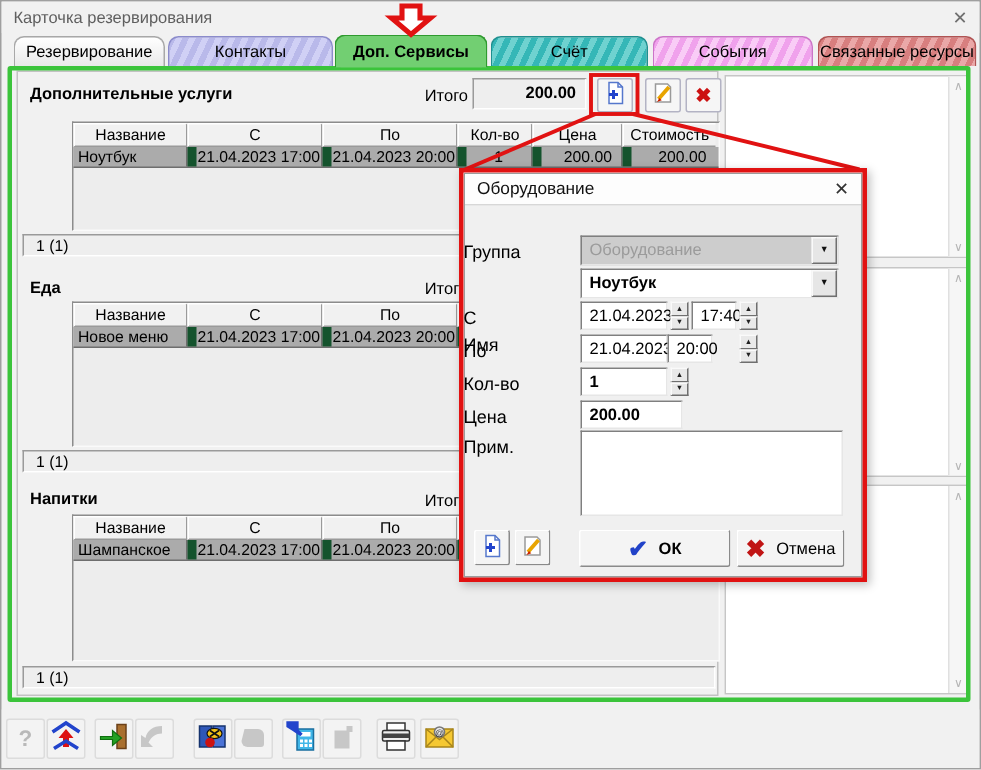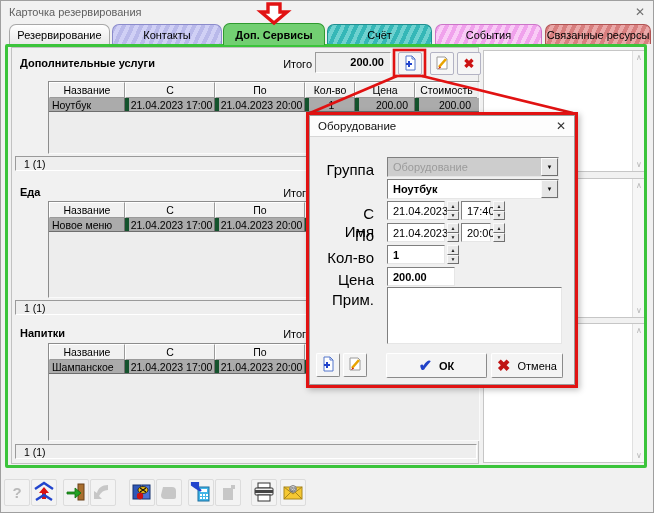--- a/index.html
+++ b/index.html
@@ -38,21 +38,21 @@
   .mini-btn { position:absolute; width:24px; height:23px; background:#f6f6f6;
     border:1px solid #b3b3c4; border-radius:2px; display:flex; align-items:center; justify-content:center; }
   .del-glyph { color:#cc1212; font-weight:bold; font-size:13px; }
   
   .tbl { position:absolute; left:36px; width:432px; background:#ededed;
     border:1px solid; border-color:#8c8c8c #fafafa #fafafa #8c8c8c; }
   .thead { display:flex; height:16px; }
   .th { background:#f1f1f1; border:1px solid; border-color:#ffffff #9a9a9a #9a9a9a #ffffff;
     font-weight:normal; font-size:10.5px; display:flex; align-items:center; justify-content:center; overflow:hidden; }
   .trow { display:flex; height:14px; background:#ababab; border-bottom:1px solid #6e6e6e; }
-  .td { border-right:1px solid #6e6e6e; border-left:4px solid #14532d; font-size:10.5px;
+  .td { border-right:1px solid #6e6e6e; border-left:6px solid #14532d; font-size:10.5px;
     display:flex; align-items:center; overflow:hidden; white-space:nowrap; }
   .td:first-child { border-left:none; }
   .td.l { justify-content:flex-start; padding-left:3px; }
   .td.c { justify-content:center; }
   .td.r { justify-content:flex-end; padding-right:6px; }
   .c0{width:76px;} .c1{width:90px;} .c2{width:90px;} .c3{width:50px;} .c4{width:60px;} .c5{width:62px; border-right:none;}
   .status { position:absolute; left:3px; width:462px; height:15px; font-size:10.5px;
     padding:1px 0 0 8px; }
   
   .note-panel { position:absolute; left:482px; width:163px; background:#ffffff;
@@ -72,21 +72,21 @@
   .chk { color:#2142c8; font-weight:bold; font-size:14px; }
   .crx { color:#c01414; font-weight:bold; font-size:14px; }
   
   .dialog { position:absolute; left:305px; top:111px; width:272px; height:276px;
     border:3px solid #e11212; background:#f0f0f0; z-index:60;
     box-shadow:2px 2px 6px rgba(0,0,0,.25), inset 0 0 0 1px #9c9c9c; }
   .dlg-titlebar { position:absolute; left:1px; top:1px; right:1px; height:21px; background:#fdfdfd;
     border-bottom:1px solid #d7d7d7; display:flex; align-items:center; padding:0 8px; }
   .dlg-titlebar .t { font-size:11.5px; color:#111; }
   .dlg-titlebar .close { margin-left:auto; color:#333; font-size:12px; }
-  .dlg-label { position:absolute; left:0; width:72px; text-align:right; padding-right:7px; font-size:15px; }
+  .dlg-label { position:absolute; left:0; width:72px; padding-right:7px; font-size:12px; }
   .fld { position:absolute; background:#fff; border:1px solid; border-color:#7f7f7f #e6e6e6 #e6e6e6 #7f7f7f;
     font-size:11px; display:flex; align-items:center; padding-left:5px; }
   .fld.bold { font-weight:bold; }
   .combo { padding-left:5px; }
   .combo .drop { margin-left:auto; width:17px; align-self:stretch; background:#e6e6e6;
     border:1px solid; border-color:#fafafa #6f6f6f #6f6f6f #fafafa;
     display:flex; align-items:center; justify-content:center; font-size:6px; color:#111; }
   .combo.disabled { background:#cdcdcd; color:#9b9b9b; }
   .spin { position:absolute; width:12px; display:flex; flex-direction:column; }
   .spin div { flex:1; background:#e9e9e9; border:1px solid; border-color:#fafafa #6f6f6f #6f6f6f #fafafa;
@@ -353,21 +353,21 @@
         <div>▲</div>
         <div>▼</div>
       </div>
 
     <div class="dlg-label" style="top:112px;">По</div>
     <div class="fld" style="left:78px; top:108px; width:58px; height:19px;">21.04.2023</div>
     <div class="spin" style="left:138px; top:108px; height:19px;">
         <div>▲</div>
         <div>▼</div>
       </div>
-    <div class="fld" style="left:152px; top:108px; width:30px; height:19px;">20:00</div>
+    <div class="fld" style="left:136px; top:108px; width:30px; height:19px;">20:00</div>
     <div class="spin" style="left:184px; top:108px; height:19px;">
         <div>▲</div>
         <div>▼</div>
       </div>
 
     <div class="dlg-label" style="top:134px;">Кол-во</div>
     <div class="fld bold" style="left:78px; top:130px; width:58px; height:19px;">1</div>
     <div class="spin" style="left:138px; top:130px; height:19px;">
         <div>▲</div>
         <div>▼</div>

